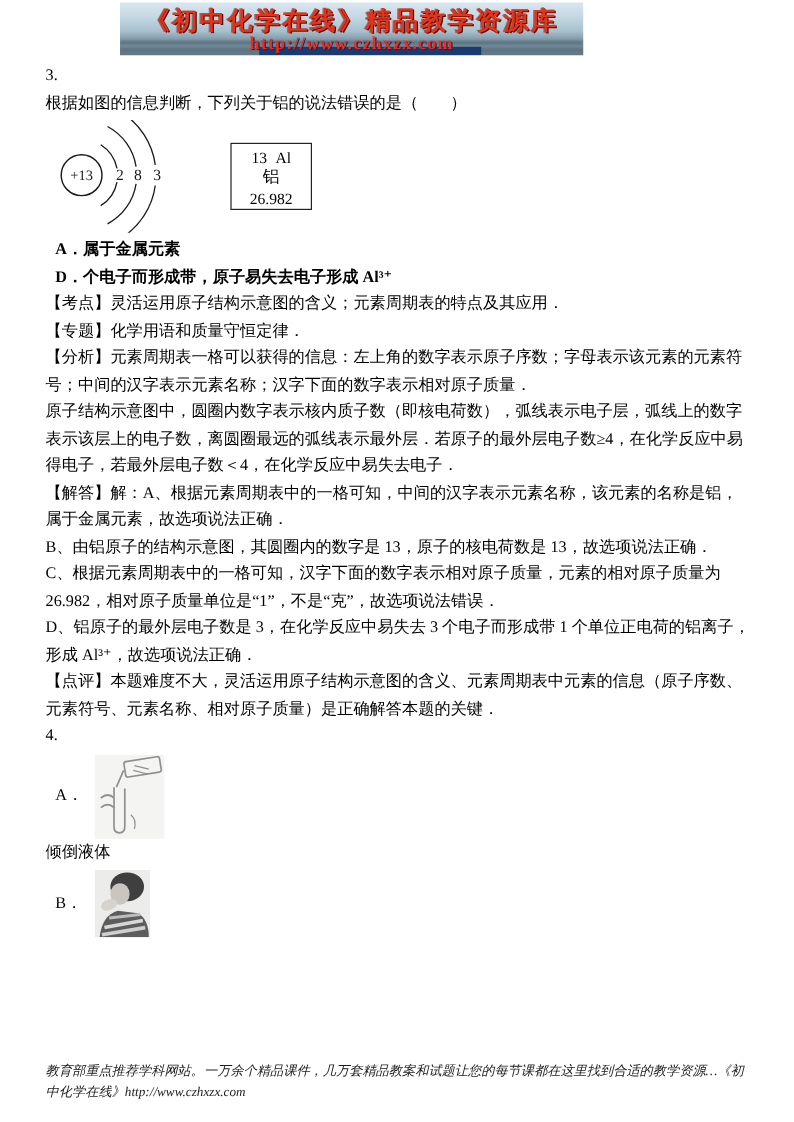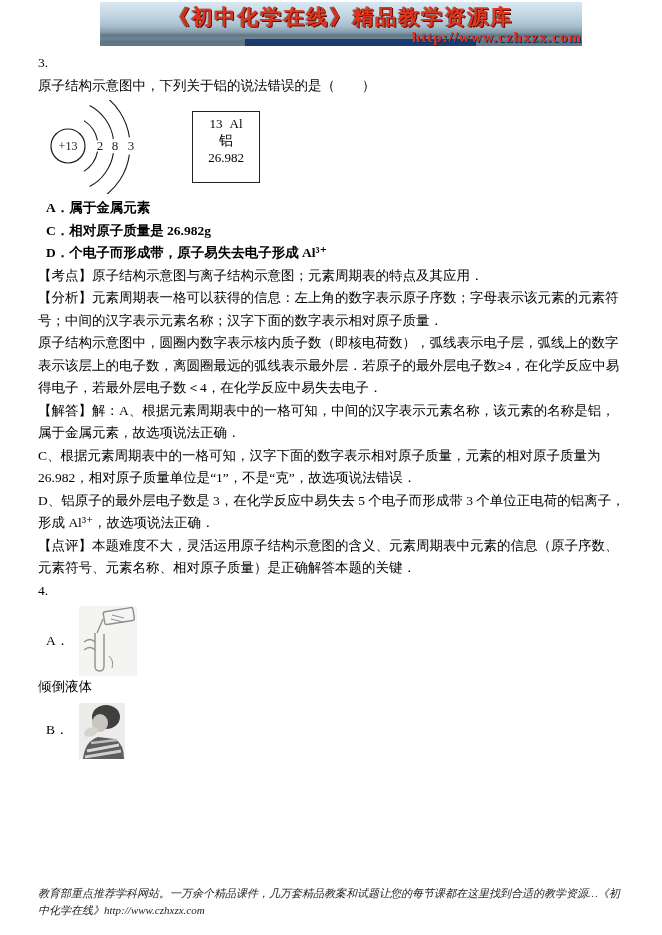--- a/index.html
+++ b/index.html
@@ -3,49 +3,49 @@
 <meta charset="utf-8">
 <style>
   html,body{margin:0;padding:0;}
   body{
     width:662px;height:935px;position:relative;background:#ffffff;
     font-family:"Liberation Serif","DejaVu Serif",serif;
     color:#000;overflow:hidden;
   }
   
   .banner{
-    position:relative;margin:2px 0 0 100px;width:482px;height:44px;
+    position:relative;margin:2px 0 0 100px;width:386px;height:44px;
     background:
       linear-gradient(180deg, rgba(90,110,125,0) 55%, rgba(90,110,125,.35) 72%, rgba(60,80,95,.45) 100%),
       linear-gradient(180deg,#d9e7f0 0%,#c2d6e2 30%,#a7bfcd 55%,#90a9b8 75%,#7e96a6 100%);
     overflow:hidden;
   }
   .banner-streak{position:absolute;left:0;right:0;height:3px;background:rgba(40,60,75,.35);filter:blur(1px);}
   .banner-bar{position:absolute;bottom:0;left:30%;width:48%;height:7px;background:#1b3a70;}
   .banner-title{
     position:absolute;top:1px;left:0;width:100%;text-align:center;
     font-size:21px;font-weight:bold;letter-spacing:2px;color:#e2341c;
     text-shadow:1px 1px 0 #541008, -1px 0 0 rgba(84,16,8,.5);
     white-space:nowrap;
   }
   .banner-url{
-    position:absolute;bottom:0;left:0;width:100%;text-align:right;
+    position:absolute;bottom:0;left:0;width:100%;text-align:center;
     font-size:15px;font-weight:bold;letter-spacing:1px;color:#ef2b1a;
     text-shadow:1px 1px 0 #142c55;white-space:nowrap;
   }
   
   .content{padding:6px 34px 0 38px;width:590px;font-size:13.5px;line-height:22.5px;}
   .content p{margin:0;}
   .opt{padding-left:8px;font-weight:bold;}
   
   .figure{display:flex;align-items:center;gap:46px;margin:3px 0 3px 6px;height:94px;}
   .atom-svg{display:block;}
   .element-cell{
     width:62px;border:1.2px solid #222;text-align:center;
-    padding:3px 2px 16px 2px;line-height:17px;font-size:13px;
+    padding:3px 2px 0 2px;line-height:17px;font-size:13px;
   }
   .ec-top span{display:inline-block;}
   .ec-top .num{margin-right:7px;}
   .ec-name{font-size:14px;}
   
   .q4row{display:flex;align-items:center;gap:10px;margin-top:4px;padding-left:8px;}
   .q4label{font-size:13.5px;}
   .q4img{background:#f4f4f2;display:block;}
   .q4cap{margin-top:4px;}
   
@@ -61,21 +61,21 @@
   <div class="banner-streak" style="bottom:9px;"></div>
   <div class="banner-streak" style="bottom:3px;opacity:.6;"></div>
   <div class="banner-title">《初中化学在线》精品教学资源库</div>
   <div class="banner-bar"></div>
   <div class="banner-url">http://www.czhxzx.com</div>
 </div>
 
 <div class="content">
 
   <p>3.</p>
-  <p>原子结构示意图中，下列关于铝的说法错误的是（　　）</p>
+  <p>根据如图的信息判断，下列关于铝的说法错误的是（　　）</p>
 
   <div class="figure">
 
     <svg class="atom-svg" width="102" height="94" viewBox="0 0 102 94">
       <circle cx="24" cy="46" r="17" fill="none" stroke="#1a1a1a" stroke-width="1.2"></circle>
       <text x="24" y="50" font-size="12" text-anchor="middle" fill="#1a1a1a">+13</text>
 
       <path d="M39.9,20.6 A30,30 0 0 1 53.5,40.3" fill="none" stroke="#1a1a1a" stroke-width="1.1"></path>
       <path d="M53.5,51.7 A30,30 0 0 1 39.9,71.4" fill="none" stroke="#1a1a1a" stroke-width="1.1"></path>
       <text x="56" y="50" font-size="13" text-anchor="middle" fill="#1a1a1a">2</text>
@@ -92,29 +92,30 @@
     <div class="element-cell">
       <div class="ec-top">
         <span class="num">13</span><span>Al</span>
       </div>
       <div class="ec-name">铝</div>
       <div class="ec-mass">26.982</div>
     </div>
   </div>
 
   <p class="opt">A．属于金属元素</p>
-  <p class="opt">C．相对原子质量是 26.982g</p>
   <p class="opt">D．个电子而形成带，原子易失去电子形成 Al³⁺</p>
 
-  <p>【考点】原子结构示意图与离子结构示意图；元素周期表的特点及其应用．</p>
+  <p>【考点】灵活运用原子结构示意图的含义；元素周期表的特点及其应用．</p>
+  <p>【专题】化学用语和质量守恒定律．</p>
   <p>【分析】元素周期表一格可以获得的信息：左上角的数字表示原子序数；字母表示该元素的元素符号；中间的汉字表示元素名称；汉字下面的数字表示相对原子质量．</p>
   <p>原子结构示意图中，圆圈内数字表示核内质子数（即核电荷数），弧线表示电子层，弧线上的数字表示该层上的电子数，离圆圈最远的弧线表示最外层．若原子的最外层电子数≥4，在化学反应中易得电子，若最外层电子数＜4，在化学反应中易失去电子．</p>
   <p>【解答】解：A、根据元素周期表中的一格可知，中间的汉字表示元素名称，该元素的名称是铝，属于金属元素，故选项说法正确．</p>
+  <p>B、由铝原子的结构示意图，其圆圈内的数字是 13，原子的核电荷数是 13，故选项说法正确．</p>
   <p>C、根据元素周期表中的一格可知，汉字下面的数字表示相对原子质量，元素的相对原子质量为 26.982，相对原子质量单位是“1”，不是“克”，故选项说法错误．</p>
-  <p>D、铝原子的最外层电子数是 3，在化学反应中易失去 5 个电子而形成带 3 个单位正电荷的铝离子，形成 Al³⁺，故选项说法正确．</p>
+  <p>D、铝原子的最外层电子数是 3，在化学反应中易失去 3 个电子而形成带 1 个单位正电荷的铝离子，形成 Al³⁺，故选项说法正确．</p>
   <p>【点评】本题难度不大，灵活运用原子结构示意图的含义、元素周期表中元素的信息（原子序数、元素符号、元素名称、相对原子质量）是正确解答本题的关键．</p>
 
   <p>4.</p>
 
   <div class="q4row">
     <span class="q4label">A．</span>
     <svg class="q4img" width="58" height="70" viewBox="0 0 58 70">
       <g fill="none" stroke="#8f8f8f" stroke-width="1.4">
         <rect x="24" y="6" width="30" height="13" rx="2" transform="rotate(-9 24 6)"></rect>
         <line x1="24" y1="13" x2="18" y2="27"></line>

